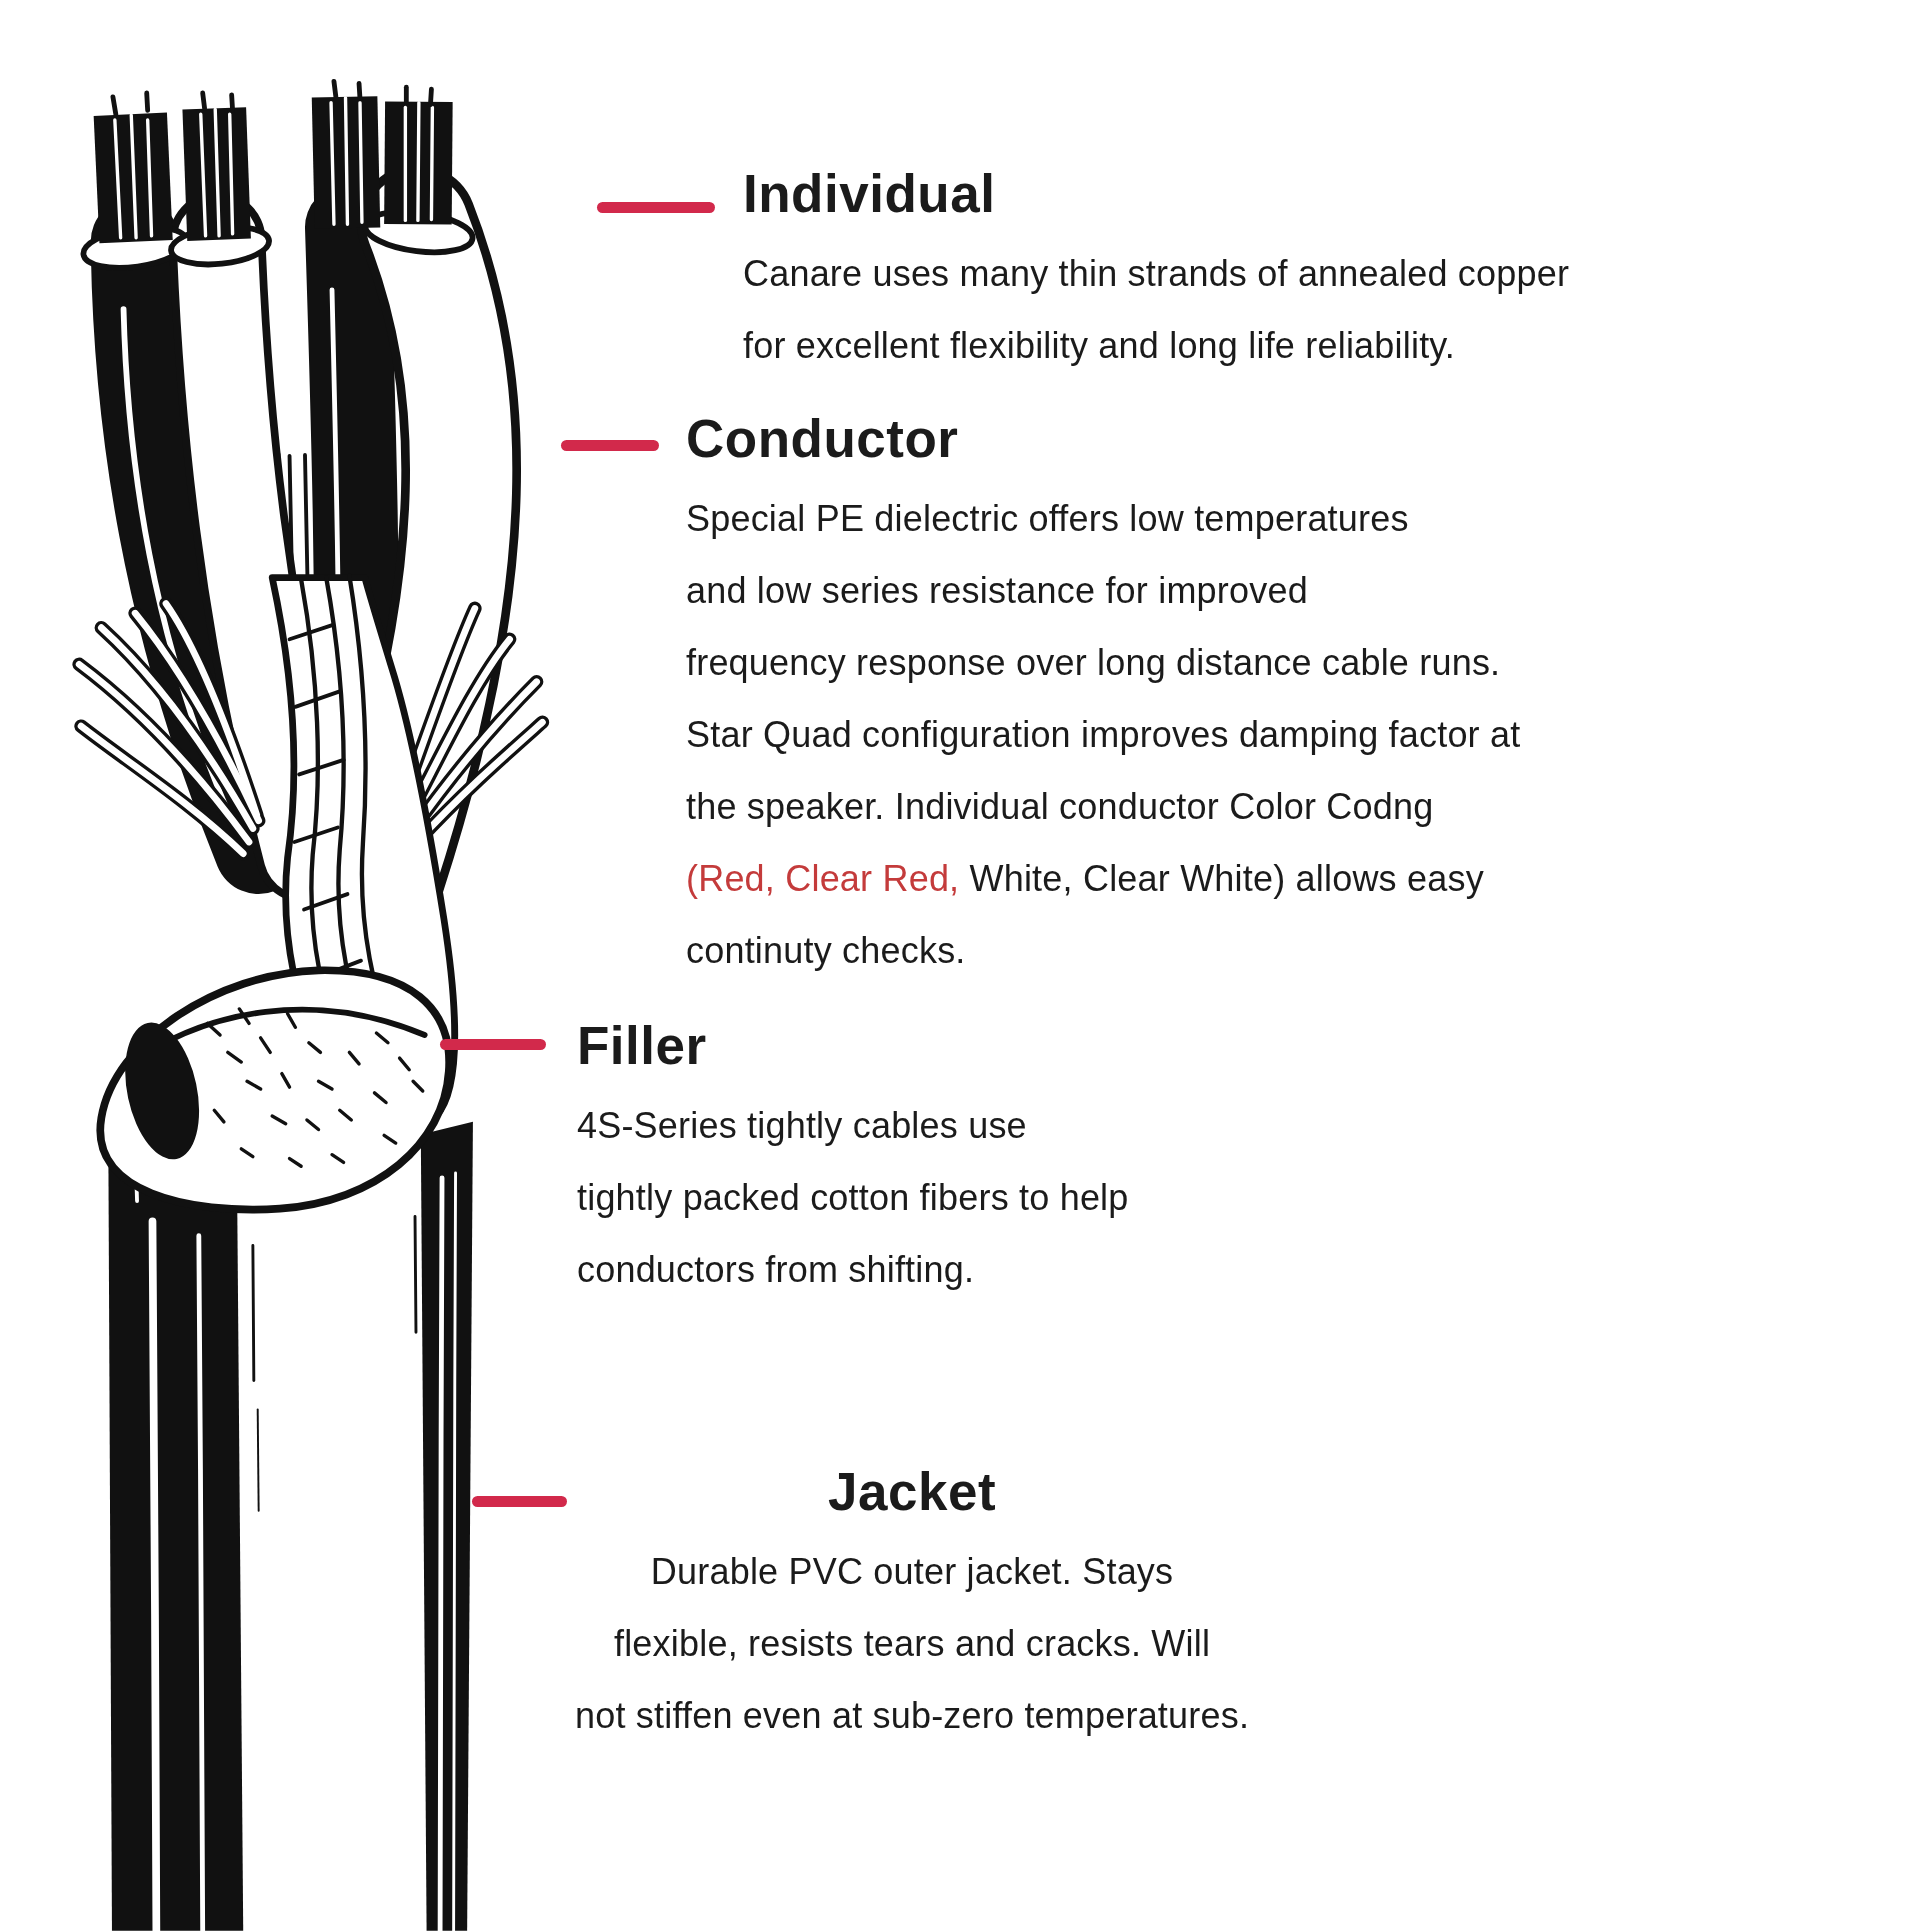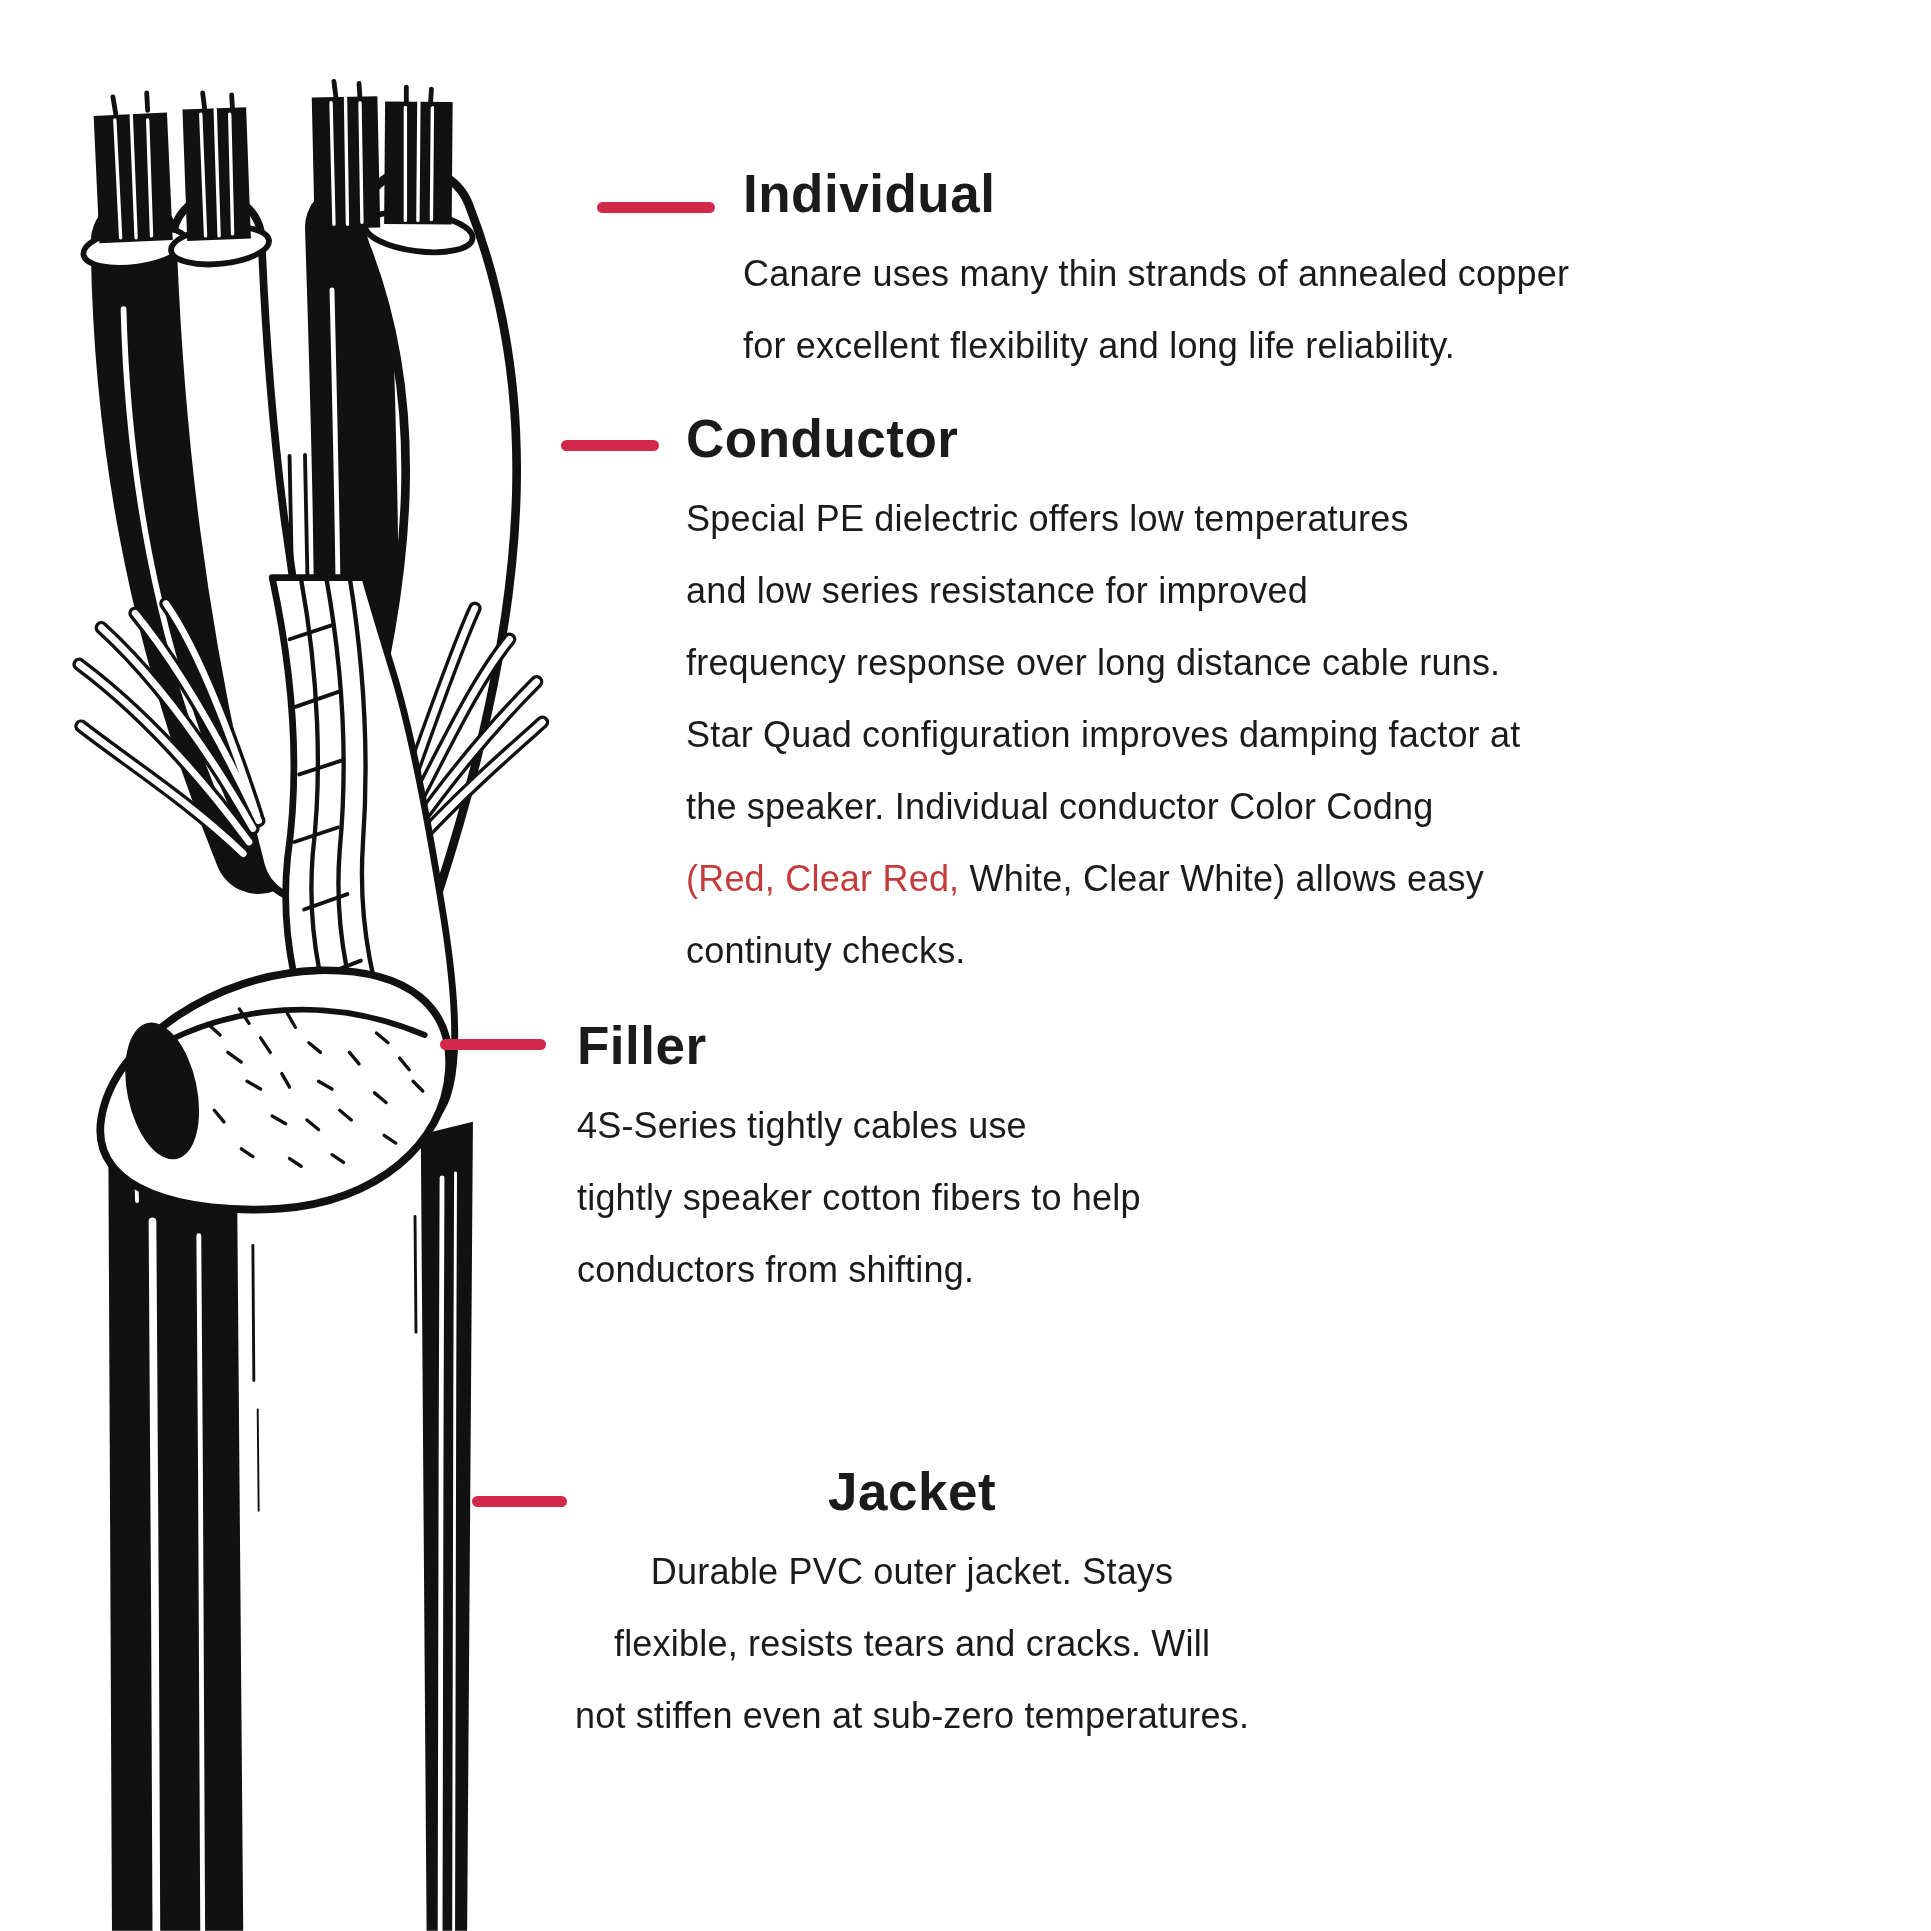--- a/index.html
+++ b/index.html
@@ -228,21 +228,21 @@
         <div class="body-line"><span>the speaker. Individual conductor Color Codng</span></div>
         <div class="body-line"><span class="red-text">(Red, Clear Red,</span><span> White, Clear White) allows easy</span></div>
         <div class="body-line"><span>continuty checks.</span></div>
       </div>
   </section>
 
   <section class="label-block" id="sec-filler">
     <h2 class="heading">Filler</h2>
     <div class="body">
         <div class="body-line"><span>4S-Series tightly cables use</span></div>
-        <div class="body-line"><span>tightly speaker cotton fibers to help</span></div>
+        <div class="body-line"><span>tightly packed cotton fibers to help</span></div>
         <div class="body-line"><span>conductors from shifting.</span></div>
       </div>
   </section>
 
   <section class="label-block" id="sec-jacket">
     <h2 class="heading">Jacket</h2>
     <div class="body">
         <div class="body-line"><span>Durable PVC outer jacket. Stays</span></div>
         <div class="body-line"><span>flexible, resists tears and cracks. Will</span></div>
         <div class="body-line"><span>not stiffen even at sub-zero temperatures.</span></div>

